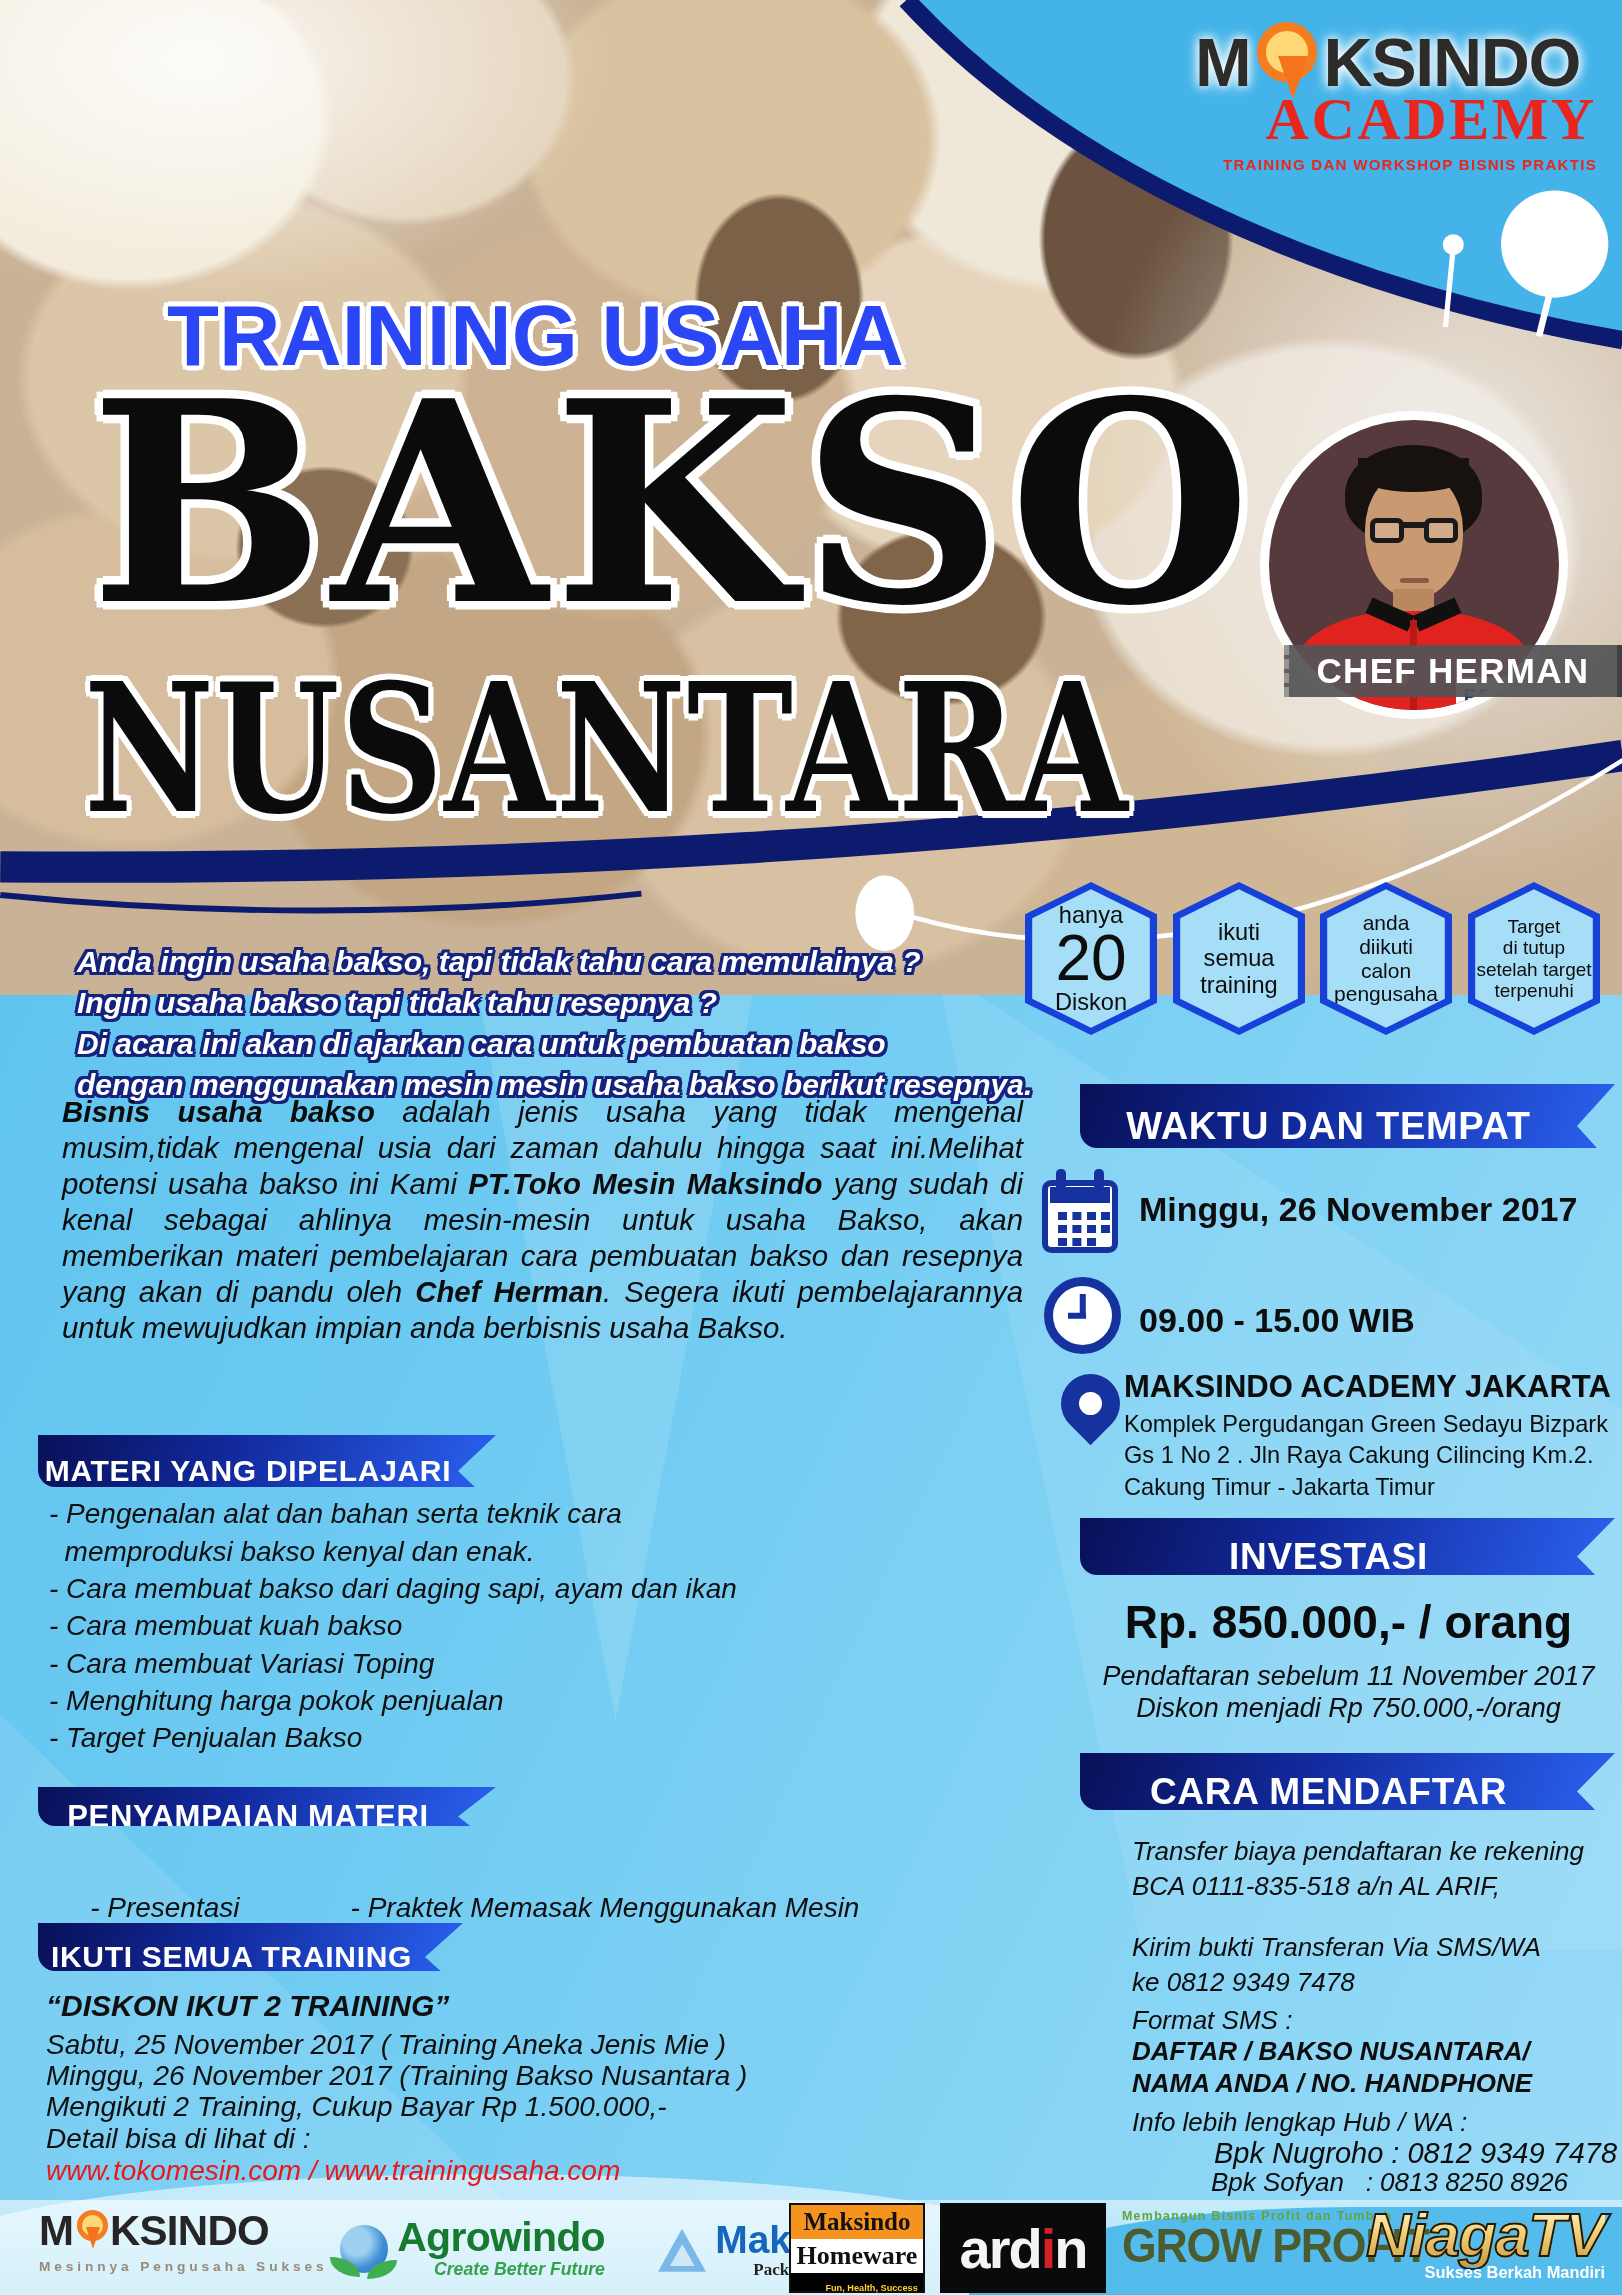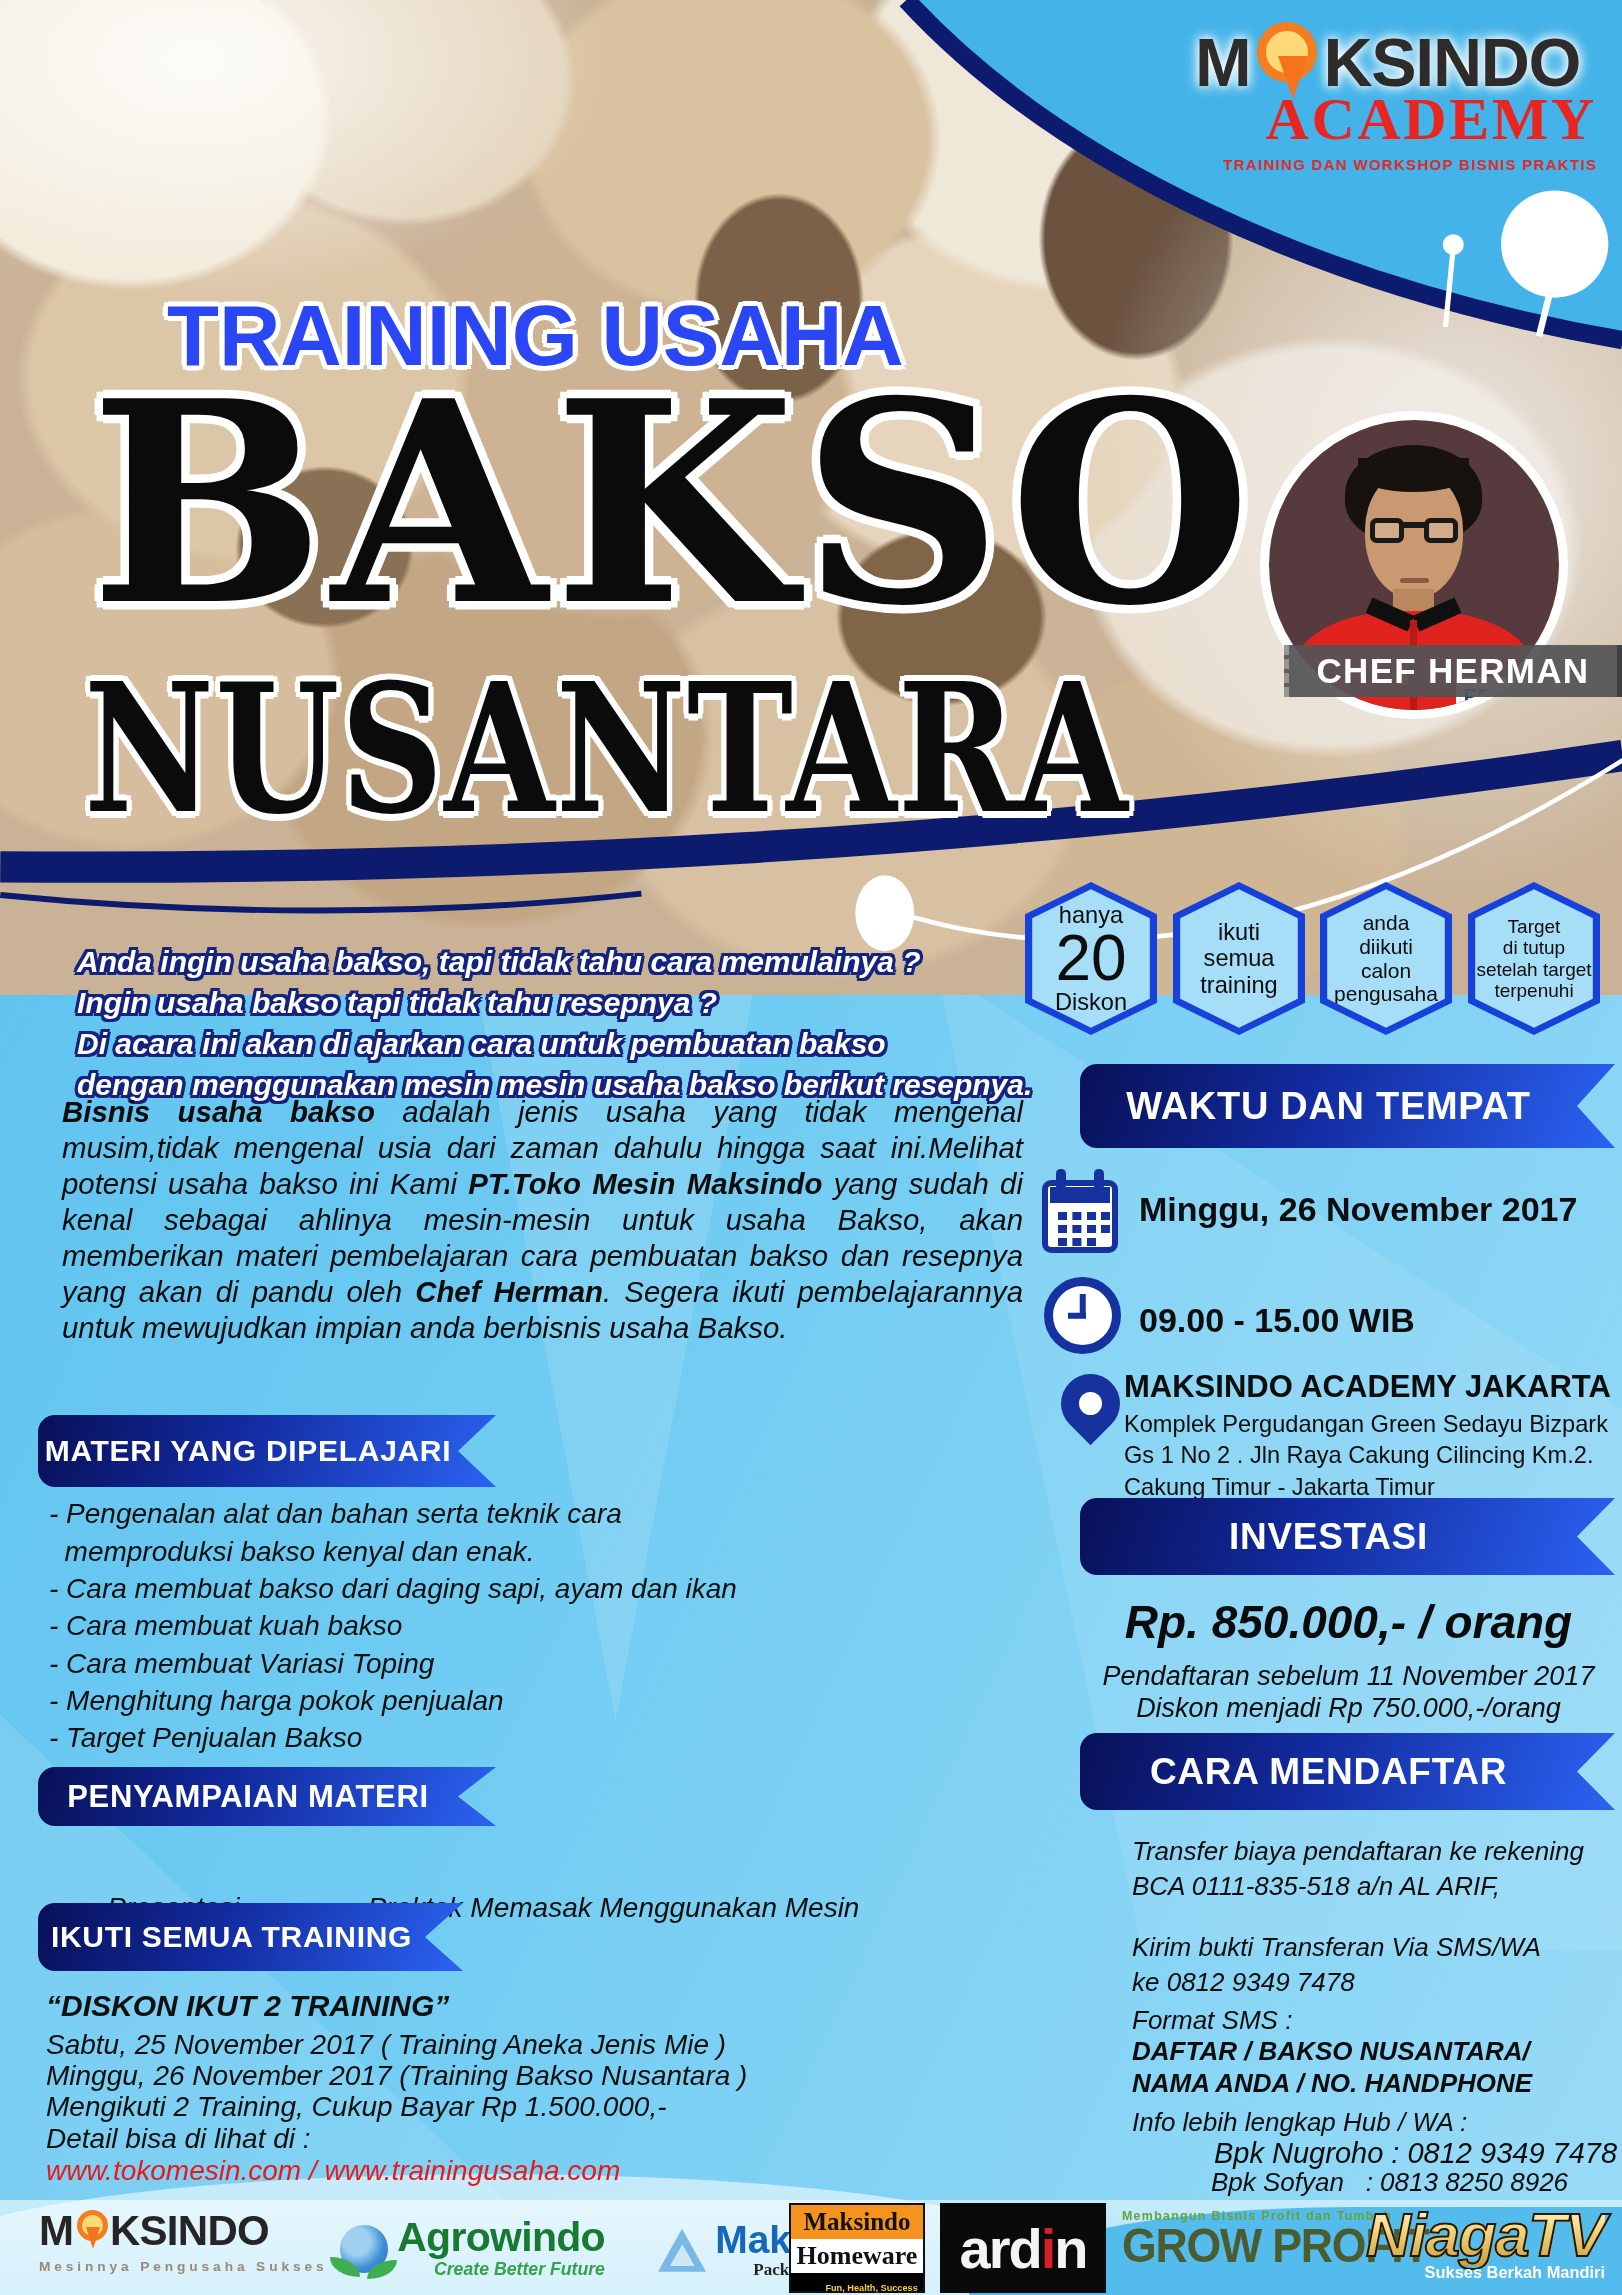--- a/index.html
+++ b/index.html
@@ -110,21 +110,21 @@
     text-shadow:-3.3px 0 0 #14237e,3.3px 0 0 #14237e,0 -3.3px 0 #14237e,0 3.3px 0 #14237e,-2.6px -2.6px 0 #14237e,2.6px -2.6px 0 #14237e,-2.6px 2.6px 0 #14237e,2.6px 2.6px 0 #14237e;}
   .about{left:62px;top:1094px;width:961px;z-index:4;font-size:29.4px;line-height:36px;font-style:italic;
     color:#0c0c0c;text-align:justify;}
   .about b{font-weight:800;}
 
   
   .ribbon{z-index:4;border-radius:17px 0 0 17px;overflow:hidden;}
   .ribbon>div{width:100%;height:100%;display:flex;align-items:center;justify-content:center;
     padding-right:38px;box-sizing:border-box;color:#fff;font-weight:800;letter-spacing:0.7px;
     background:linear-gradient(110deg,#081057 0%,#122a9e 42%,#2b63f2 100%);
-    clip-path:polygon(0 0,100% 0,calc(100% - 38px) 50%,100% 100%,0 100%);}
+    clip-path:polygon(0 0,100% 0,calc(100% - 38px) 50%,100% 100%,0 100%);margin-top:20px;}
 
   .list-item{z-index:4;font-size:28px;font-style:italic;color:#101010;}
   .dline{z-index:4;font-size:28px;font-style:italic;color:#101010;}
   .red-link{color:#e8191c;}
 
   
   .r-bold{z-index:4;font-weight:800;color:#0d0d0d;}
   .r-it{z-index:4;font-style:italic;color:#0d0d0d;}
   .cal{left:1042px;top:1169px;width:76px;height:84px;z-index:4;}
   .cal .body{position:absolute;left:0;right:0;top:10.5px;bottom:0;background:#fff;border:6.5px solid #16329e;border-radius:9.2px;}
@@ -335,21 +335,21 @@
   <div class="abs r-bold nw" style="left:1139px;top:1301px;font-size:34px">09.00 - 15.00 WIB</div>
   <div class="abs pin"></div>
   <div class="abs r-bold nw" style="left:1124px;top:1369px;font-size:31px">MAKSINDO ACADEMY JAKARTA</div>
   <div class="abs nw" style="left:1124px;top:1411px;font-size:23.6px;color:#0d0d0d;z-index:4">Komplek Pergudangan Green Sedayu Bizpark</div>
   <div class="abs nw" style="left:1124px;top:1442px;font-size:23.6px;color:#0d0d0d;z-index:4">Gs 1 No 2 . Jln Raya Cakung Cilincing Km.2.</div>
   <div class="abs nw" style="left:1124px;top:1474px;font-size:23.6px;color:#0d0d0d;z-index:4">Cakung Timur - Jakarta Timur</div>
 
   <div class="abs ribbon" style="left:1080px;top:1498px;width:535px;height:77px">
     <div style="font-size:37px">INVESTASI</div>
   </div>
-  <div class="abs nw" style="left:1080px;top:1595px;width:537px;text-align:center;font-size:46px;font-weight:800;font-style:italic;color:#0b0b0b;z-index:4">Rp. 850.000,- / orang</div>
+  <div class="abs nw" style="left:1080px;top:1595px;width:537px;text-align:center;font-size:46px;font-weight:800;color:#0b0b0b;z-index:4">Rp. 850.000,- / orang</div>
   <div class="abs nw r-it" style="left:1080px;top:1661px;width:537px;text-align:center;font-size:27px">Pendaftaran sebelum 11 November 2017</div>
   <div class="abs nw r-it" style="left:1080px;top:1693px;width:537px;text-align:center;font-size:27px">Diskon menjadi Rp 750.000,-/orang</div>
 
   <div class="abs ribbon" style="left:1080px;top:1733px;width:535px;height:77px">
     <div style="font-size:37px">CARA MENDAFTAR</div>
   </div>
   <div class="abs nw r-it" style="left:1132px;top:1836px;font-size:26px">Transfer biaya pendaftaran ke rekening</div>
   <div class="abs nw r-it" style="left:1132px;top:1871px;font-size:26px">BCA 0111-835-518 a/n AL ARIF,</div>
   <div class="abs nw r-it" style="left:1132px;top:1932px;font-size:26px">Kirim bukti Transferan Via SMS/WA</div>
   <div class="abs nw r-it" style="left:1132px;top:1967px;font-size:26px">ke 0812 9349 7478</div>

